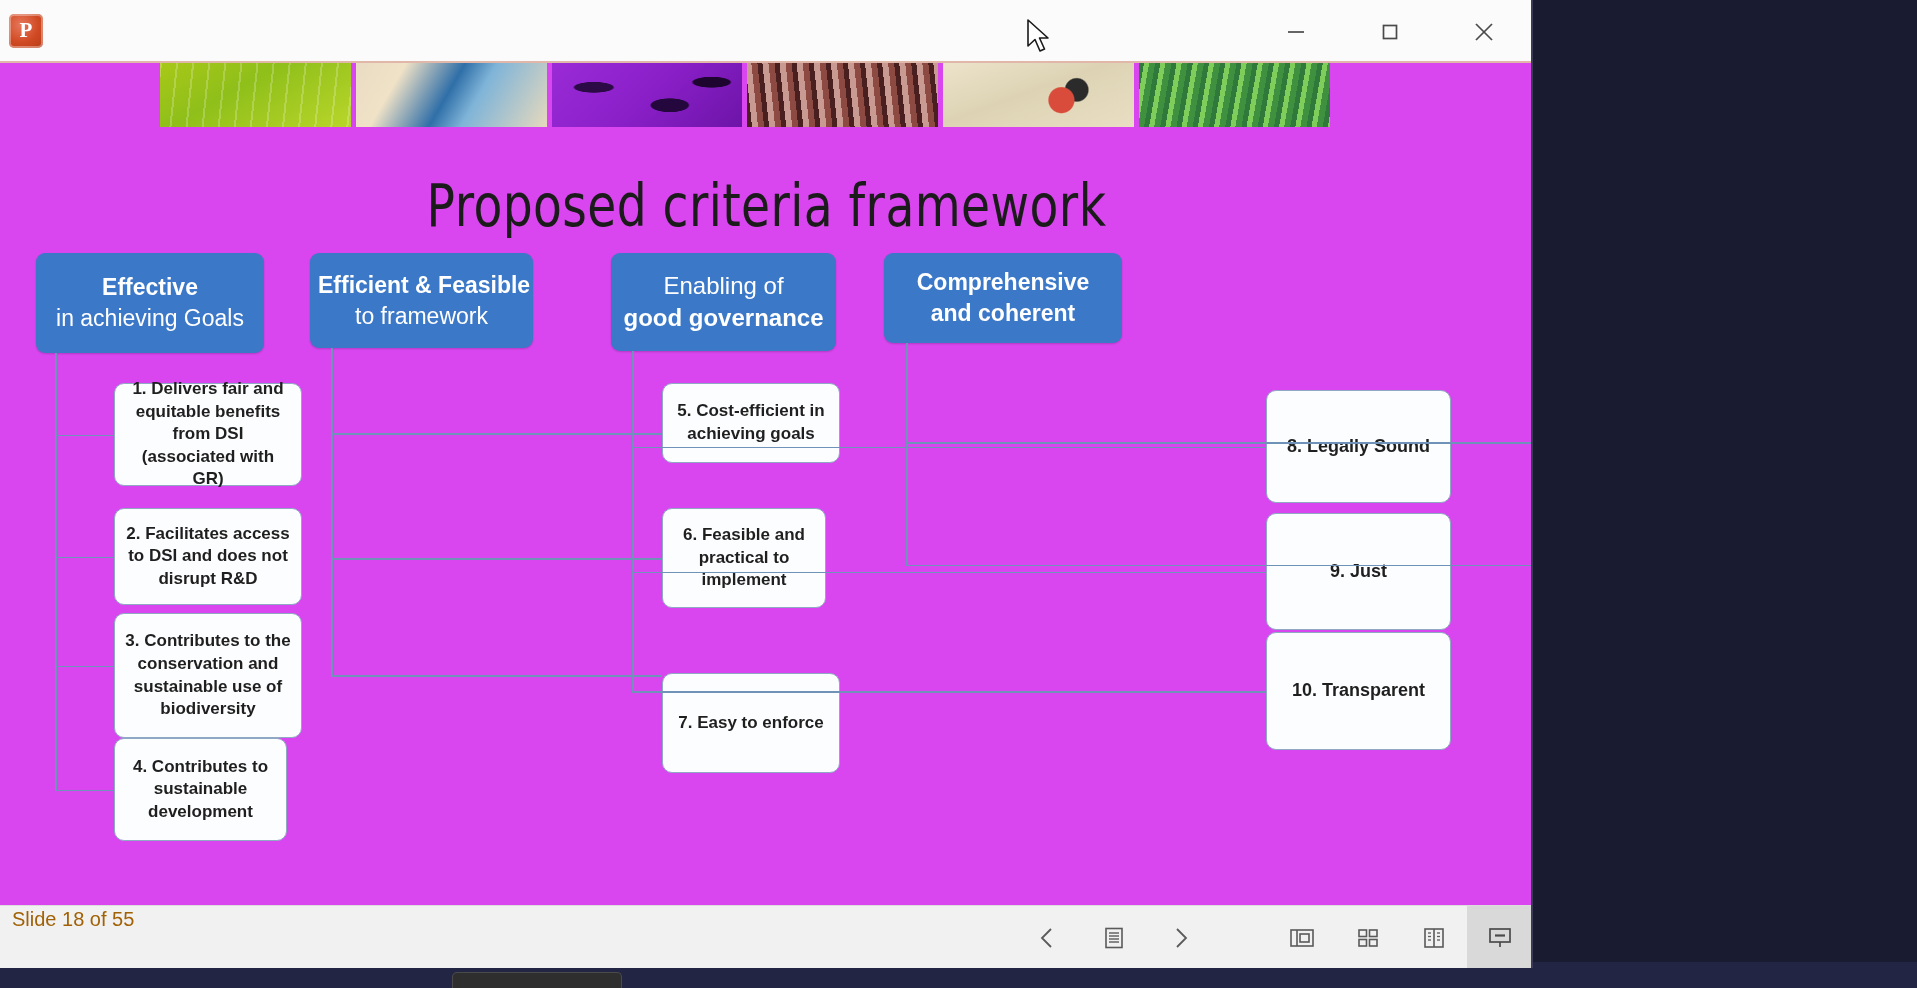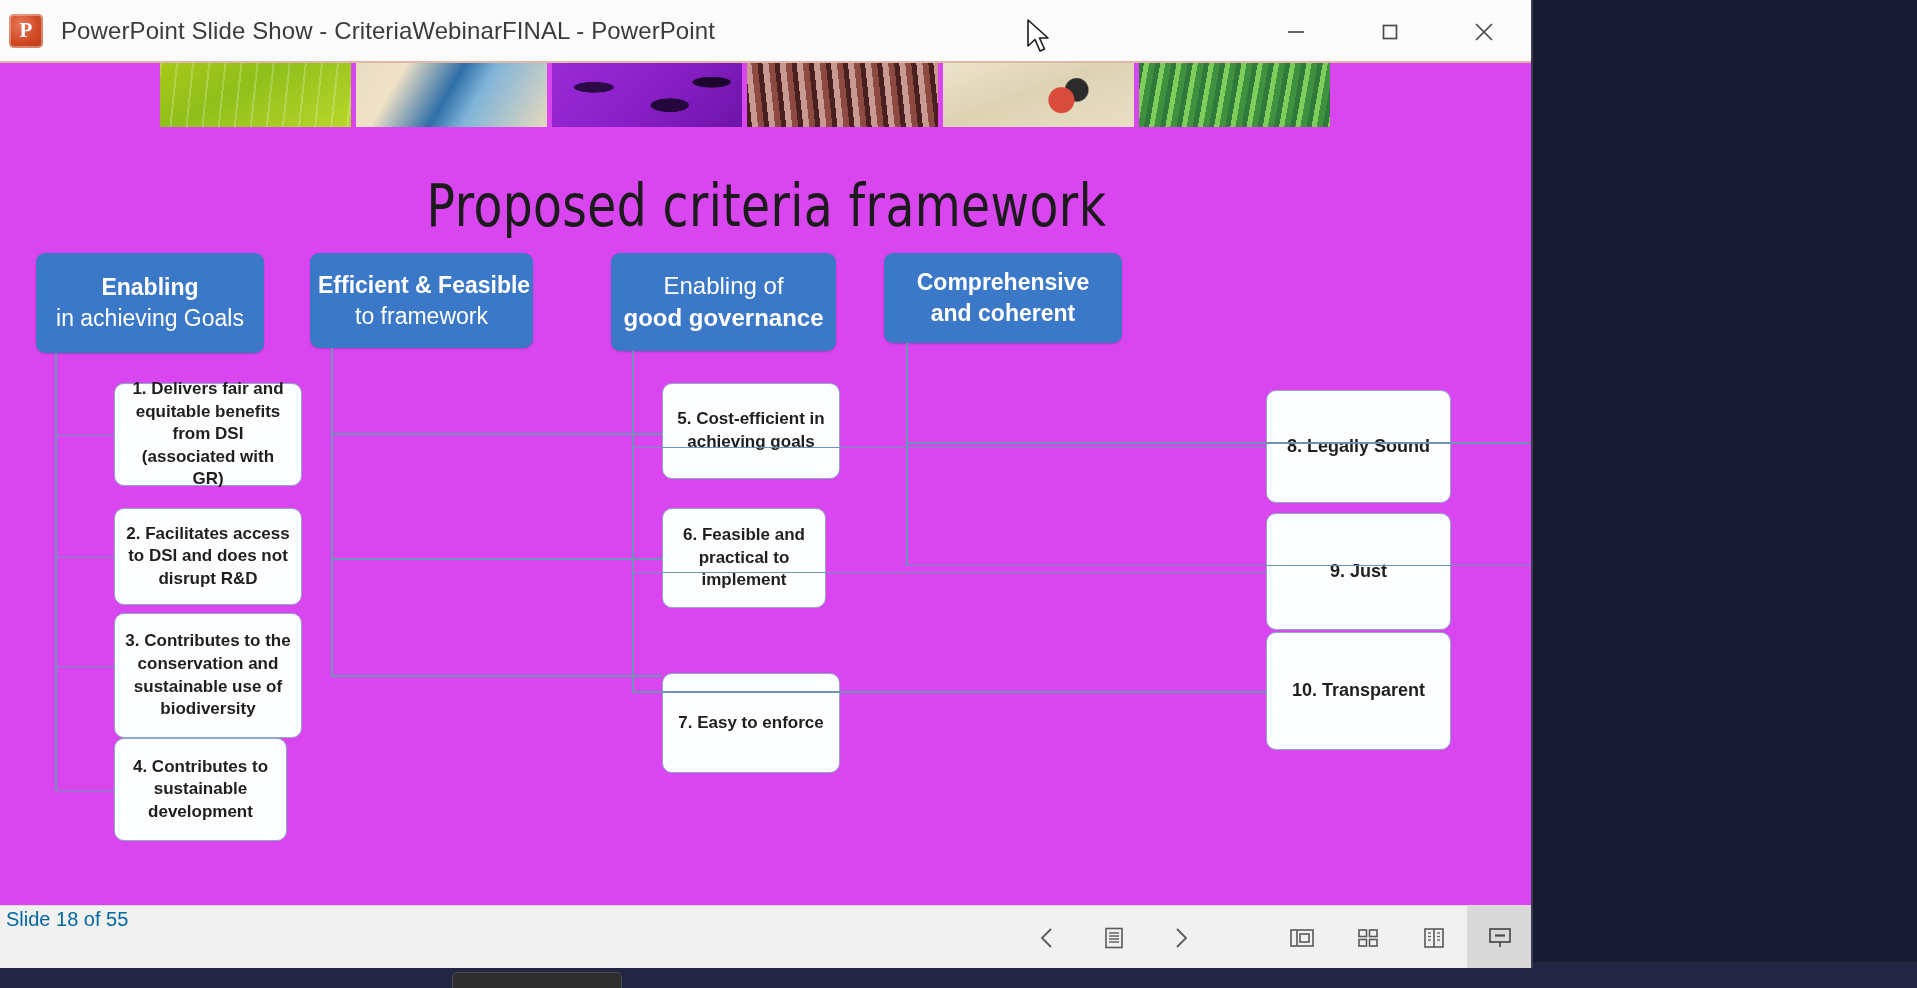--- a/index.html
+++ b/index.html
@@ -119,22 +119,22 @@
   .conn-v { width: 1.6px; }
   .conn-h { height: 1.6px; }
 
   
   .statusbar {
     position: absolute; left: 0; bottom: 0; width: 1533px; height: 63px;
     background: #f1f1f1; border-top: 1px solid #dcdcdc;
     display: flex; align-items: center;
   }
   .slide-count {
-    position: absolute; left: 6px; top: 2px;
-    font-size: 20px; color: #0369a1;
+    position: absolute; left: 12px; top: 2px;
+    font-size: 20px; color: #a16207;
   }
   .sb-tools { position: absolute; right: 0px; top: 0; height: 63px; display: flex; align-items: center; }
   .sb-btn {
     width: 66px; height: 63px; display: flex; align-items: center; justify-content: center;
     color: #5a5a5a;
   }
   .sb-btn.active { background: #d9d9d9; }
   .sb-gap { width: 56px; height: 63px; }
 
   
@@ -213,21 +213,20 @@
 <div id="root">
 
   <div class="backdrop"></div>
   <div class="backdrop-bottom"></div>
   <div class="taskbar-nub"></div>
 
   <div class="ppt-window">
 
     <div class="titlebar">
       <div class="ppt-logo">P</div>
-      <div class="title-text">PowerPoint Slide Show  -  CriteriaWebinarFINAL - PowerPoint</div>
 
       <div class="win-controls">
         <div class="win-btn">
           <svg width="22" height="22" viewBox="0 0 22 22">
             <line x1="3" y1="11" x2="19" y2="11" stroke="#4a4a4a" stroke-width="1.7"></line>
           </svg>
         </div>
         <div class="win-btn">
           <svg width="22" height="22" viewBox="0 0 22 22">
             <rect x="4.5" y="4.5" width="13" height="13" fill="none" stroke="#4a4a4a" stroke-width="1.7"></rect>
@@ -251,41 +250,41 @@
         <div class="photo p4"></div>
         <div class="photo p5"></div>
         <div class="photo p6"></div>
       </div>
 
       <div class="slide-title">Proposed criteria framework</div>
 
       <div class="diagram" id="diagram">
           <div class="column" style="left: 36px;">
             <div class="col-head" style="width: 228px; height: 100px; font-size: 23px; background: rgb(60, 120, 200);">
-              <div class="line1 bold">Enabling</div>
+              <div class="line1 bold">Effective</div>
               <div class="line2 reg">in achieving Goals</div>
             </div>
             <div class="connector conn-v" style="left: 19px; top: 100px; height: 436.5px;"></div>
             <div class="connector conn-h" style="left: 19px; top: 181.5px; width: 59px;"></div>
             <div class="item-box" style="left: 78px; top: 130px; width: 188px; height: 103px; font-size: 17px; border-color: rgb(143, 168, 196);">1. Delivers fair and equitable benefits from DSI (associated with GR)</div>
             <div class="connector conn-h" style="left: 19px; top: 303.5px; width: 59px;"></div>
             <div class="item-box" style="left: 78px; top: 255px; width: 188px; height: 97px; font-size: 17px; border-color: rgb(143, 168, 196);">2. Facilitates access to DSI and does not disrupt R&amp;D</div>
             <div class="connector conn-h" style="left: 19px; top: 412.5px; width: 59px;"></div>
             <div class="item-box" style="left: 78px; top: 360px; width: 188px; height: 125px; font-size: 17px; border-color: rgb(143, 168, 196);">3. Contributes to the conservation and sustainable use of biodiversity</div>
             <div class="connector conn-h" style="left: 19px; top: 536.5px; width: 59px;"></div>
             <div class="item-box" style="left: 78px; top: 485px; width: 173px; height: 103px; font-size: 17px; border-color: rgb(143, 168, 196);">4. Contributes to sustainable development</div>
           </div>
           <div class="column" style="left: 310px;">
             <div class="col-head" style="width: 223px; height: 95px; font-size: 23px; background: rgb(60, 120, 200);">
               <div class="line1 bold">Efficient &amp; Feasible</div>
               <div class="line2 reg">to framework</div>
             </div>
             <div class="connector conn-v" style="left: 21px; top: 95px; height: 327px;"></div>
             <div class="connector conn-h" style="left: 21px; top: 180px; width: 331px;"></div>
-            <div class="item-box" style="left: 352px; top: 130px; width: 178px; height: 96px; font-size: 17px; border-color: rgb(143, 168, 196);">5. Cost-efficient in achieving goals</div>
+            <div class="item-box" style="left: 352px; top: 130px; width: 178px; height: 80px; font-size: 17px; border-color: rgb(143, 168, 196);">5. Cost-efficient in achieving goals</div>
             <div class="connector conn-h" style="left: 21px; top: 305px; width: 331px;"></div>
             <div class="item-box" style="left: 352px; top: 255px; width: 164px; height: 100px; font-size: 17px; border-color: rgb(143, 168, 196);">6. Feasible and practical to implement</div>
             <div class="connector conn-h" style="left: 21px; top: 422px; width: 331px;"></div>
             <div class="item-box" style="left: 352px; top: 372px; width: 178px; height: 100px; font-size: 17px; border-color: rgb(143, 168, 196); margin-top: 48px;">7. Easy to enforce</div>
           </div>
           <div class="column" style="left: 611px;">
             <div class="col-head" style="width: 225px; height: 98px; font-size: 24px; background: rgb(60, 120, 200);">
               <div class="line1 reg">Enabling of</div>
               <div class="line2 bold">good governance</div>
             </div>

